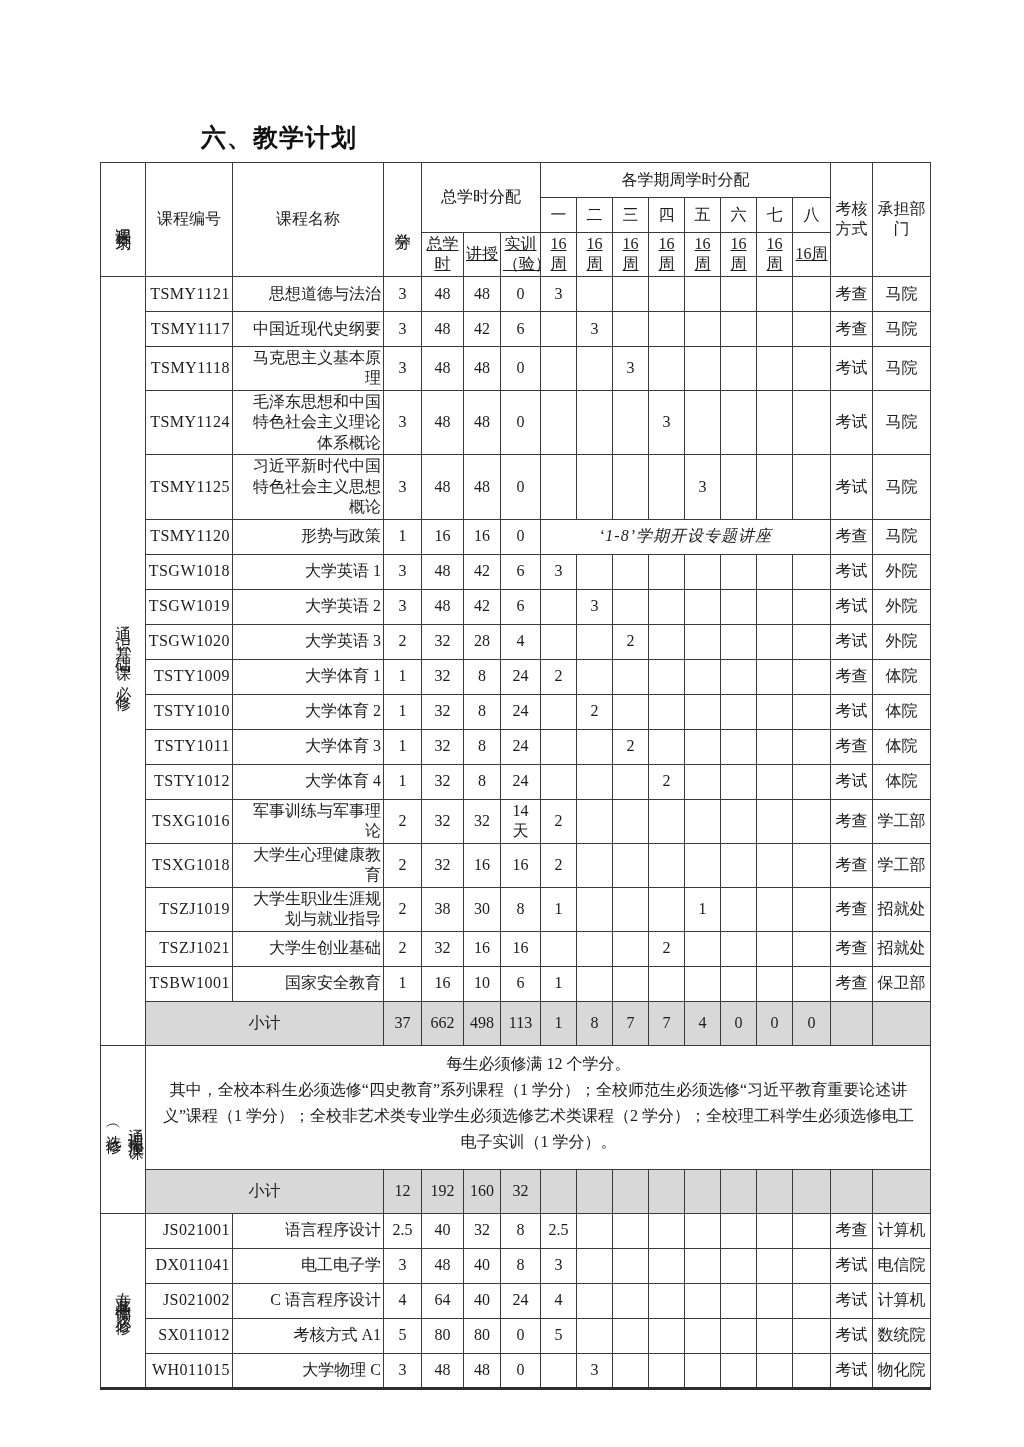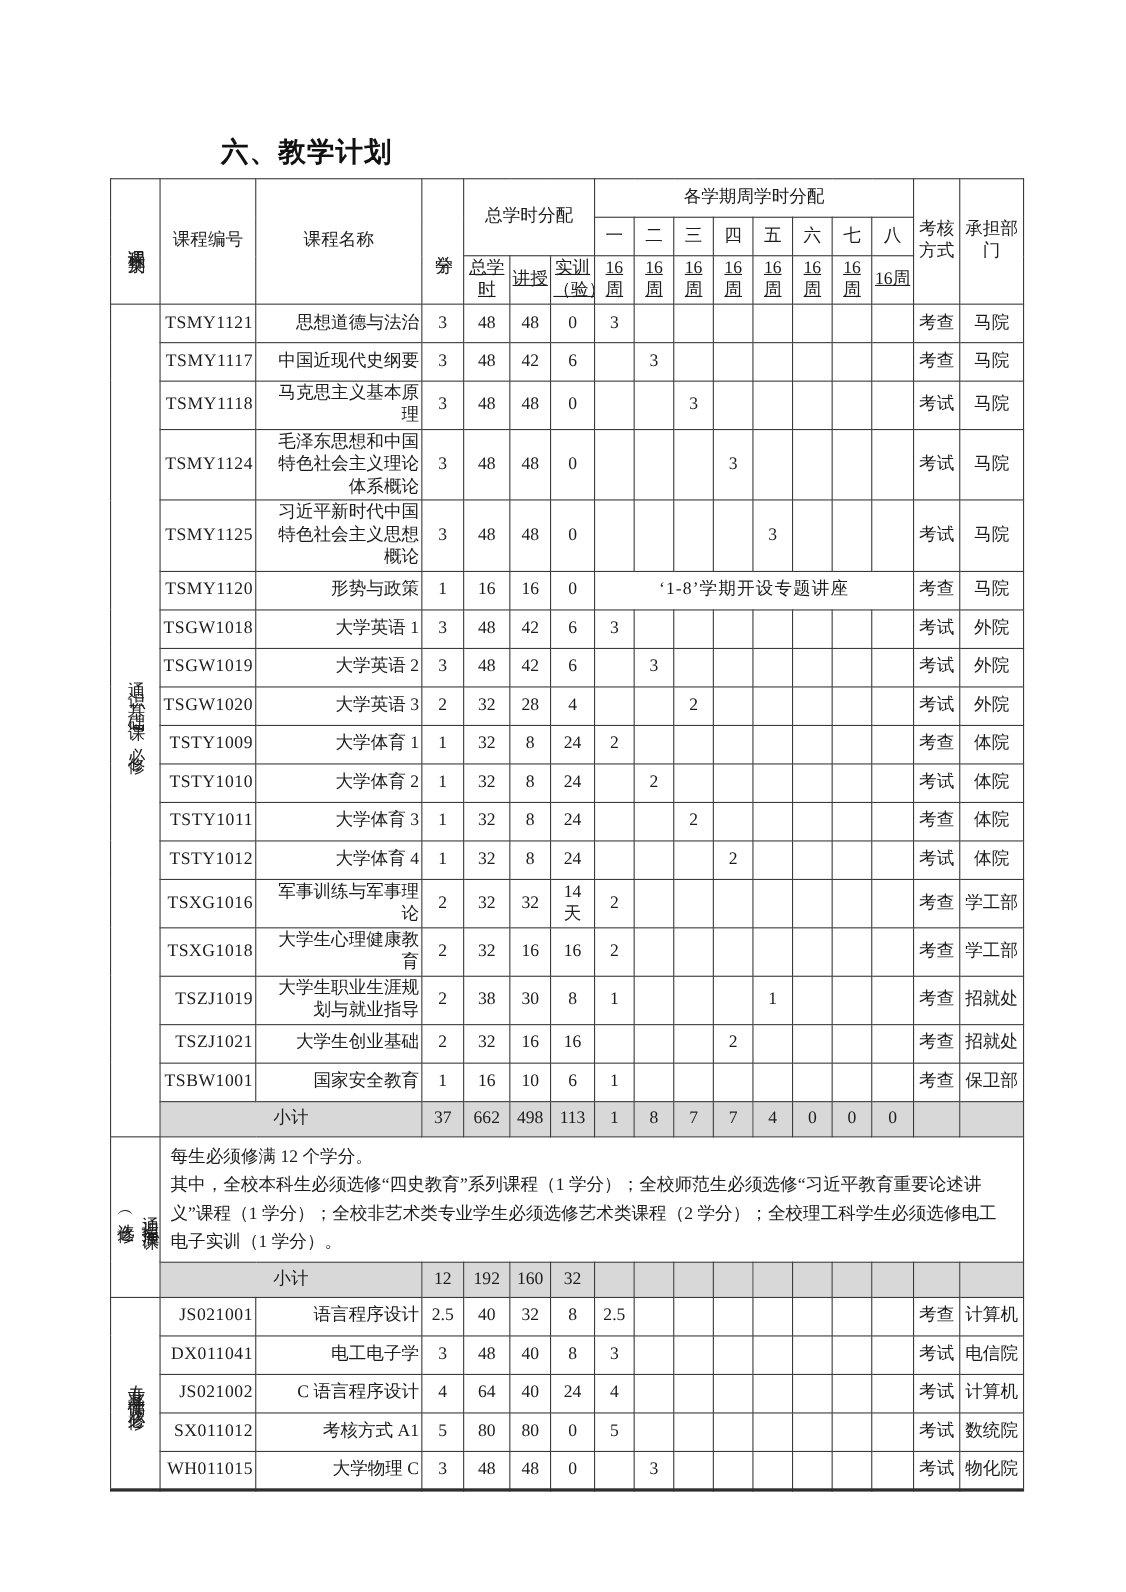--- a/index.html
+++ b/index.html
@@ -18,33 +18,33 @@
     border-bottom:3px solid #2e2e2e;
   }
   .plan th, .plan td {
     border:1px solid #3a3a3a; padding:1px 2px;
     font-size:16px; font-weight:normal; color:#1c1c1c;
     text-align:center; vertical-align:middle; line-height:1.28;
     overflow:hidden; word-break:break-all;
   }
   tr.h1 { height:35px; } tr.h2 { height:35px; } tr.h3 { height:41px;text-decoration:underline; }
   tbody tr { height:35px; }
-  tr.subtotal-row { height:32px;padding-left:16px; }
+  tr.subtotal-row { height:44px;padding-left:16px; }
   tr.subtotal-row td { background:#d8d8d8; }
   td.name { text-align:right; padding-left:5px; }
   td.code { letter-spacing:0.5px;text-align:right; }
   .vwrap { display:inline-block; writing-mode:vertical-rl; text-orientation:mixed; }
   .vline { letter-spacing:4px; }
   .vline.sp-wide { letter-spacing:10px; }
   .vline + .vline { margin-right:2px; }
   td.note-cell {
-    text-align:left; vertical-align:top; padding:5px 8px 4px 9px;
+    text-align:center; vertical-align:top; padding:5px 8px 14px 9px;
     height:100px; line-height:26px; word-break:normal;
   }
-  td.sem-note { letter-spacing:1px; }
+  td.sem-note { letter-spacing:1px;font-style:italic; }
 </style>
 </head>
 <body>
 
 <div class="page">
   <h2 class="title">六、教学计划</h2>
 
   <table class="plan">
     <colgroup>
       <col style="width:45px">

